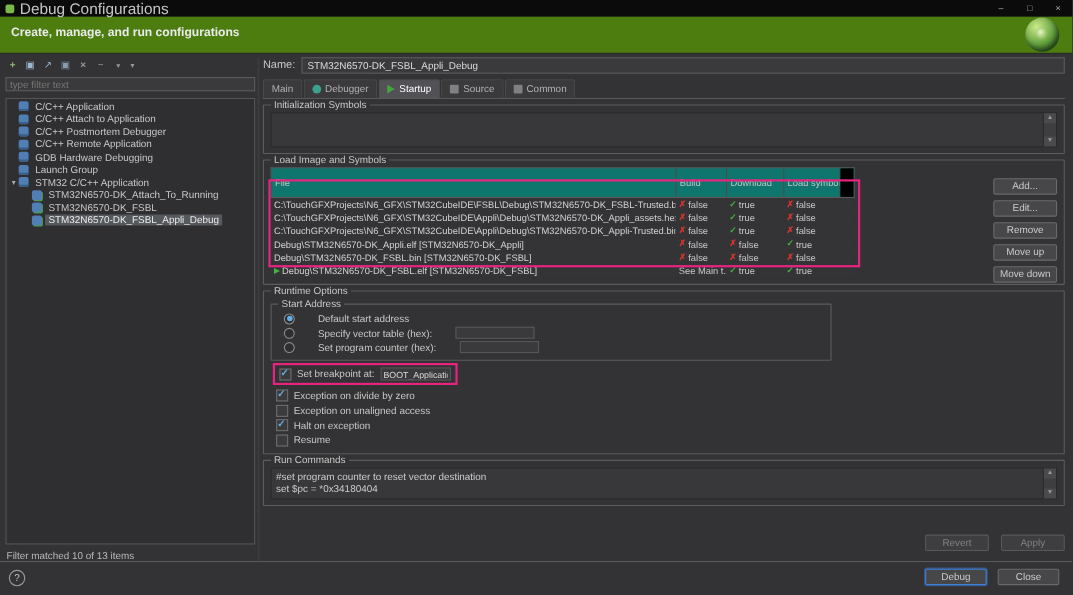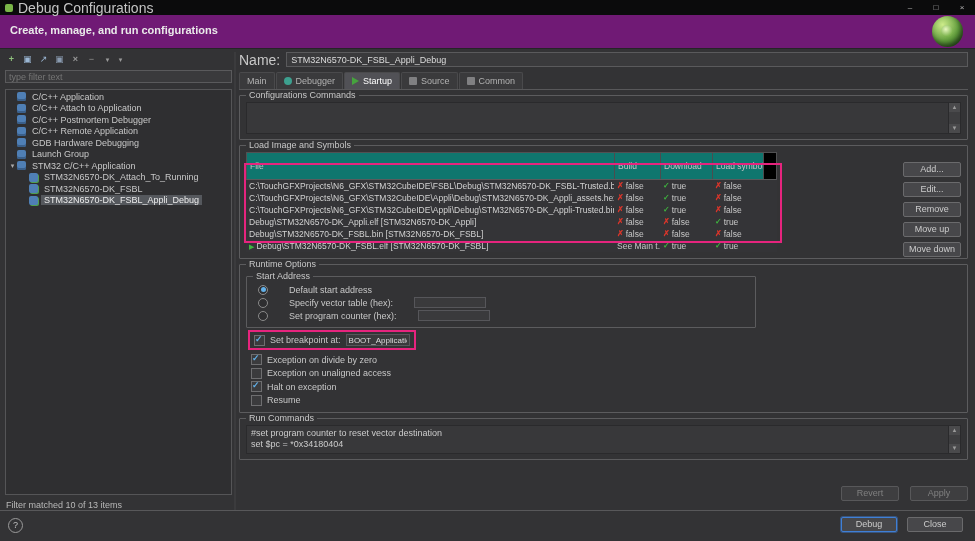--- a/index.html
+++ b/index.html
@@ -7,21 +7,21 @@
   
   .titlebar{position:absolute;top:0;left:0;right:0;height:15px;background:#0b0b0c;display:flex;align-items:center;padding-left:5px;z-index:9;}
   .tb-icon{width:8px;height:8px;border-radius:2px;background:#7ab648;margin-right:5px;}
   .tb-title{font-size:14px;color:#c5c5c5;}
   .win-controls{margin-left:auto;display:flex;height:15px;}
   .wc{width:26px;text-align:center;line-height:15px;font-size:8px;color:#b5b5b5;}
   .wc.min::before{content:"–";}
   .wc.max::before{content:"□";}
   .wc.cls::before{content:"×";}
   
-  .header{position:absolute;top:15px;left:0;right:0;height:33px;background:#701a75;border-bottom:1px solid #252527;}
+  .header{position:absolute;top:15px;left:0;right:0;height:33px;background:#4d7c0f;border-bottom:1px solid #252527;}
   .header-title{position:absolute;left:10px;top:9px;font-size:11px;font-weight:bold;color:#eaeaea;}
   .header-art{position:absolute;right:12px;top:1px;width:31px;height:31px;border-radius:50%;
     background:radial-gradient(circle at 34% 28%,#cdeB8a,#5f9c3b 55%,#2c5b22 95%);box-shadow:inset -2px -3px 5px rgba(0,0,0,.5);}
   .header-art::after{content:"";position:absolute;left:9px;top:9px;width:12px;height:12px;border-radius:50%;
     background:radial-gradient(circle at 40% 35%,#e8f7c0,#79b24a 70%);}
   
   .sidebar{position:absolute;left:5px;top:52px;width:227px;bottom:31px;}
   .lc-toolbar{display:flex;gap:3px;height:14px;align-items:center;margin-bottom:4px;}
   .tool{width:13px;height:13px;text-align:center;line-height:12px;font-size:9px;color:#b0b0b0;}
   .tool[data-name="new-configuration-icon"]::before{content:"+";color:#8ec07c;font-weight:bold;}
@@ -40,21 +40,21 @@
   .ticon{width:9px;height:9px;flex:none;margin-right:3px;border-radius:2px;}
   .ic-cat{background:#4f7fb5;box-shadow:inset 0 -2px 0 #3a5f8a;}
   .ic-cfg{background:#4f7fb5;box-shadow:1px 1px 0 #4f9f4f;}
   .tlabel{padding:0 3px;color:#c8c8c8;}
   .tree-row.selected .tlabel{background:#55585d;color:#ececec;}
   .sidebar-status{position:absolute;left:1px;bottom:0;font-size:9px;color:#b8b8b8;}
   .sash{position:absolute;left:234px;top:52px;bottom:31px;width:2px;background:#3b3b3d;}
   
   .main{position:absolute;left:239px;top:52px;right:7px;bottom:40px;}
   .name-row{display:flex;align-items:center;gap:6px;height:15px;}
-  .name-label{font-size:14px;flex:none;}
+  .name-label{font-size:10px;flex:none;}
   .name-input{flex:1;height:15px;box-sizing:border-box;background:#3a3a3c;border:1px solid #5a5a5c;color:#dcdcdc;font-size:9px;padding:0 4px;font-family:"Liberation Sans",sans-serif;}
   .tabbar{margin-top:5px;height:17px;border-bottom:1px solid #58585a;display:flex;align-items:flex-end;gap:1px;}
   .tab{height:16px;padding:0 7px;display:flex;align-items:center;gap:4px;font-size:9px;background:#3a3a3c;border:1px solid #4a4a4c;border-bottom:none;border-radius:2px 2px 0 0;color:#b2b2b2;}
   .tab.active{background:#515156;color:#ffffff;}
   .tab-ic{width:8px;height:8px;flex:none;border-radius:1px;}
   .tab-ic.main{background:#4f7fb5;}
   .tab-ic.debugger{background:#3da08f;border-radius:50%;}
   .tab-ic.startup{width:0;height:0;border-left:7px solid #46a33e;border-top:4px solid transparent;border-bottom:4px solid transparent;background:none;border-radius:0;}
   .tab-ic.source{background:#808082;}
   .tab-ic.common{background:#808082;}
@@ -224,21 +224,21 @@
         <span class="tab-ic source" data-name="source-tab-icon"></span>
         <span data-name="tab-label">Source</span>
       </div>
       <div class="tab" data-name="tab-common">
         <span class="tab-ic common" data-name="common-tab-icon"></span>
         <span data-name="tab-label">Common</span>
       </div>
     </div>
 
   <fieldset class="grp grp-init" data-name="initialization-commands-group">
-    <legend data-name="initialization-commands-title">Configurations Commands</legend>
+    <legend data-name="initialization-commands-title">Initialization Symbols</legend>
     <div class="textbox" data-name="initialization-commands-input">
       <span data-name="initialization-commands-value"></span>
       <div class="vscroll" data-name="init-commands-scrollbar">
         <span class="varrow up" data-name="scroll-up-icon"></span>
         <span class="varrow dn" data-name="scroll-down-icon"></span>
       </div>
     </div>
   </fieldset>
 
   <fieldset class="grp grp-load" data-name="load-image-symbols-group">

